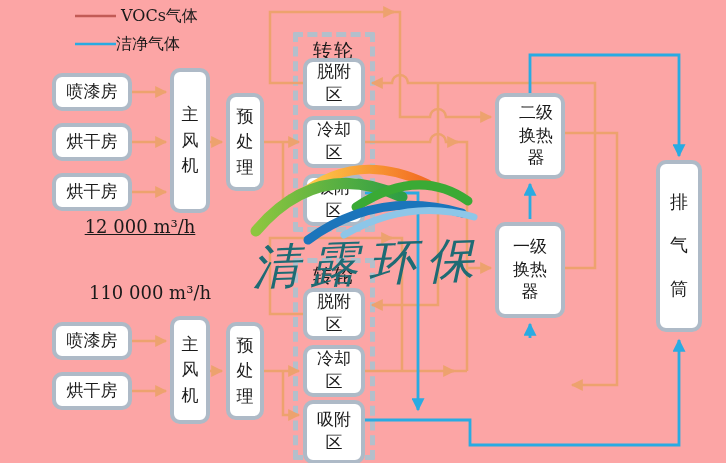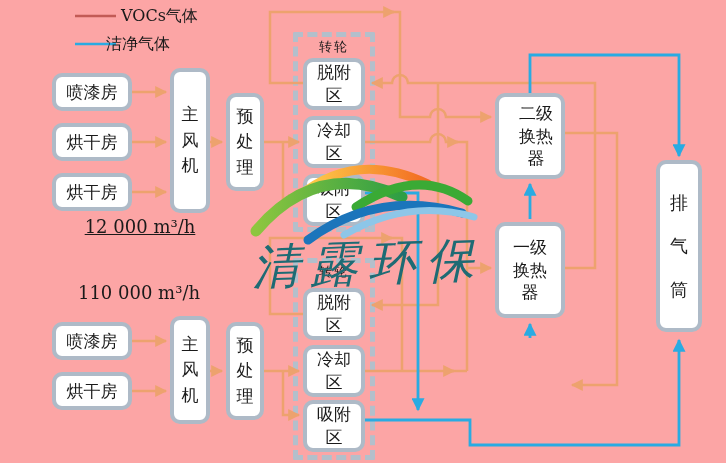--- a/index.html
+++ b/index.html
@@ -8,30 +8,30 @@
     font-family:"DejaVu Serif", serif;color:#1a1a1a;
   }
   .abs{position:absolute;}
   svg.layer{position:absolute;left:0;top:0;width:726px;height:463px;}
   #lines{z-index:2;}
   #watermark{z-index:6;pointer-events:none;}
   .node{
     position:absolute;z-index:4;box-sizing:border-box;
     border:4px solid #AEBAC7;border-radius:10px;background:#fff;
     display:flex;align-items:center;justify-content:center;text-align:center;
-    font-size:17px;line-height:1.35;white-space:pre-line;
+    font-size:17px;line-height:1.35;white-space:pre-line;font-family:Liberation Serif, serif;
   }
   .node.tall{line-height:1.5;}
   .node.stack{line-height:2.4;font-size:18px;}
   .wheel{
     position:absolute;z-index:1;box-sizing:border-box;
     border:5px dashed #B3BFCB;background:transparent;border-radius:2px;
   }
   .wheel-title{
-    position:absolute;z-index:3;text-align:center;font-size:13px;letter-spacing:2px;
+    position:absolute;z-index:3;text-align:center;font-size:19px;letter-spacing:2px;
   }
   .flow-label{
     position:absolute;z-index:3;text-align:center;font-size:18px;white-space:nowrap;
   }
   .legend-label{
     position:absolute;z-index:3;font-size:16px;white-space:nowrap;
   }
 </style>
 </head>
 <body>
@@ -89,21 +89,21 @@
     <g stroke="#29ABE2" stroke-width="2.8" fill="none">
       <path d="M365,193 H418 V410" marker-end="url(#arr-b)"></path>
       <path d="M365,420 H470 V445 H679 V340" marker-end="url(#arr-b)"></path>
       <path d="M530,338 V324" marker-end="url(#arr-b)"></path>
       <path d="M530,219 V184" marker-end="url(#arr-b)"></path>
       <path d="M530,93 V55 H679 V156" marker-end="url(#arr-b)"></path>
     </g>
   </svg>
 
   <div class="legend-label abs" style="left:121px;top:6px;">VOCs气体</div>
-  <div class="legend-label abs" style="left:106px;top:34px;">洁净气体</div>
+  <div class="legend-label abs" style="left:116px;top:34px;">洁净气体</div>
 
   <div class="node" style="left:52px;top:73px;width:80px;height:38px;">喷漆房</div>
   <div class="node" style="left:52px;top:123px;width:80px;height:38px;">烘干房</div>
   <div class="node" style="left:52px;top:173px;width:80px;height:38px;">烘干房</div>
   <div class="node tall" style="left:170px;top:68px;width:40px;height:145px;">主
 风
 机</div>
   <div class="node tall" style="left:226px;top:93px;width:38px;height:98px;">预
 处
 理</div>
@@ -111,37 +111,37 @@
 
   <div class="wheel" style="left:293px;top:32px;width:82px;height:200px;"></div>
   <div class="wheel-title" style="left:293px;top:38px;width:82px;">转轮</div>
   <div class="node" style="left:303px;top:58px;width:62px;height:52px;">脱附
 区</div>
   <div class="node" style="left:303px;top:116px;width:62px;height:52px;">冷却
 区</div>
   <div class="node" style="left:303px;top:174px;width:62px;height:52px;">吸附
 区</div>
 
-  <div class="flow-label" style="left:64px;top:282px;width:150px;">110 000 m³/h</div>
+  <div class="flow-label" style="left:75px;top:282px;width:150px;">110 000 m³/h</div>
   <div class="node" style="left:52px;top:322px;width:80px;height:38px;">喷漆房</div>
   <div class="node" style="left:52px;top:372px;width:80px;height:38px;">烘干房</div>
   <div class="node tall" style="left:170px;top:316px;width:40px;height:108px;">主
 风
 机</div>
   <div class="node tall" style="left:226px;top:322px;width:38px;height:98px;">预
 处
 理</div>
 
   <div class="wheel" style="left:293px;top:258px;width:82px;height:202px;"></div>
   <div class="wheel-title" style="left:293px;top:263px;width:82px;">转轮</div>
   <div class="node" style="left:303px;top:288px;width:62px;height:52px;">脱附
 区</div>
   <div class="node" style="left:303px;top:345px;width:62px;height:52px;">冷却
 区</div>
-  <div class="node" style="left:303px;top:400px;width:62px;height:52px;">吸附
+  <div class="node" style="left:303px;top:400px;width:62px;height:64px;">吸附
 区</div>
 
   <div class="node" style="left:495px;top:93px;width:70px;height:86px;padding-left:12px;">二级
 换热
 器</div>
   <div class="node" style="left:495px;top:222px;width:70px;height:96px;text-align:center;">一级
 换热
 器</div>
   <div class="node stack" style="left:656px;top:160px;width:46px;height:172px;">排
 气

